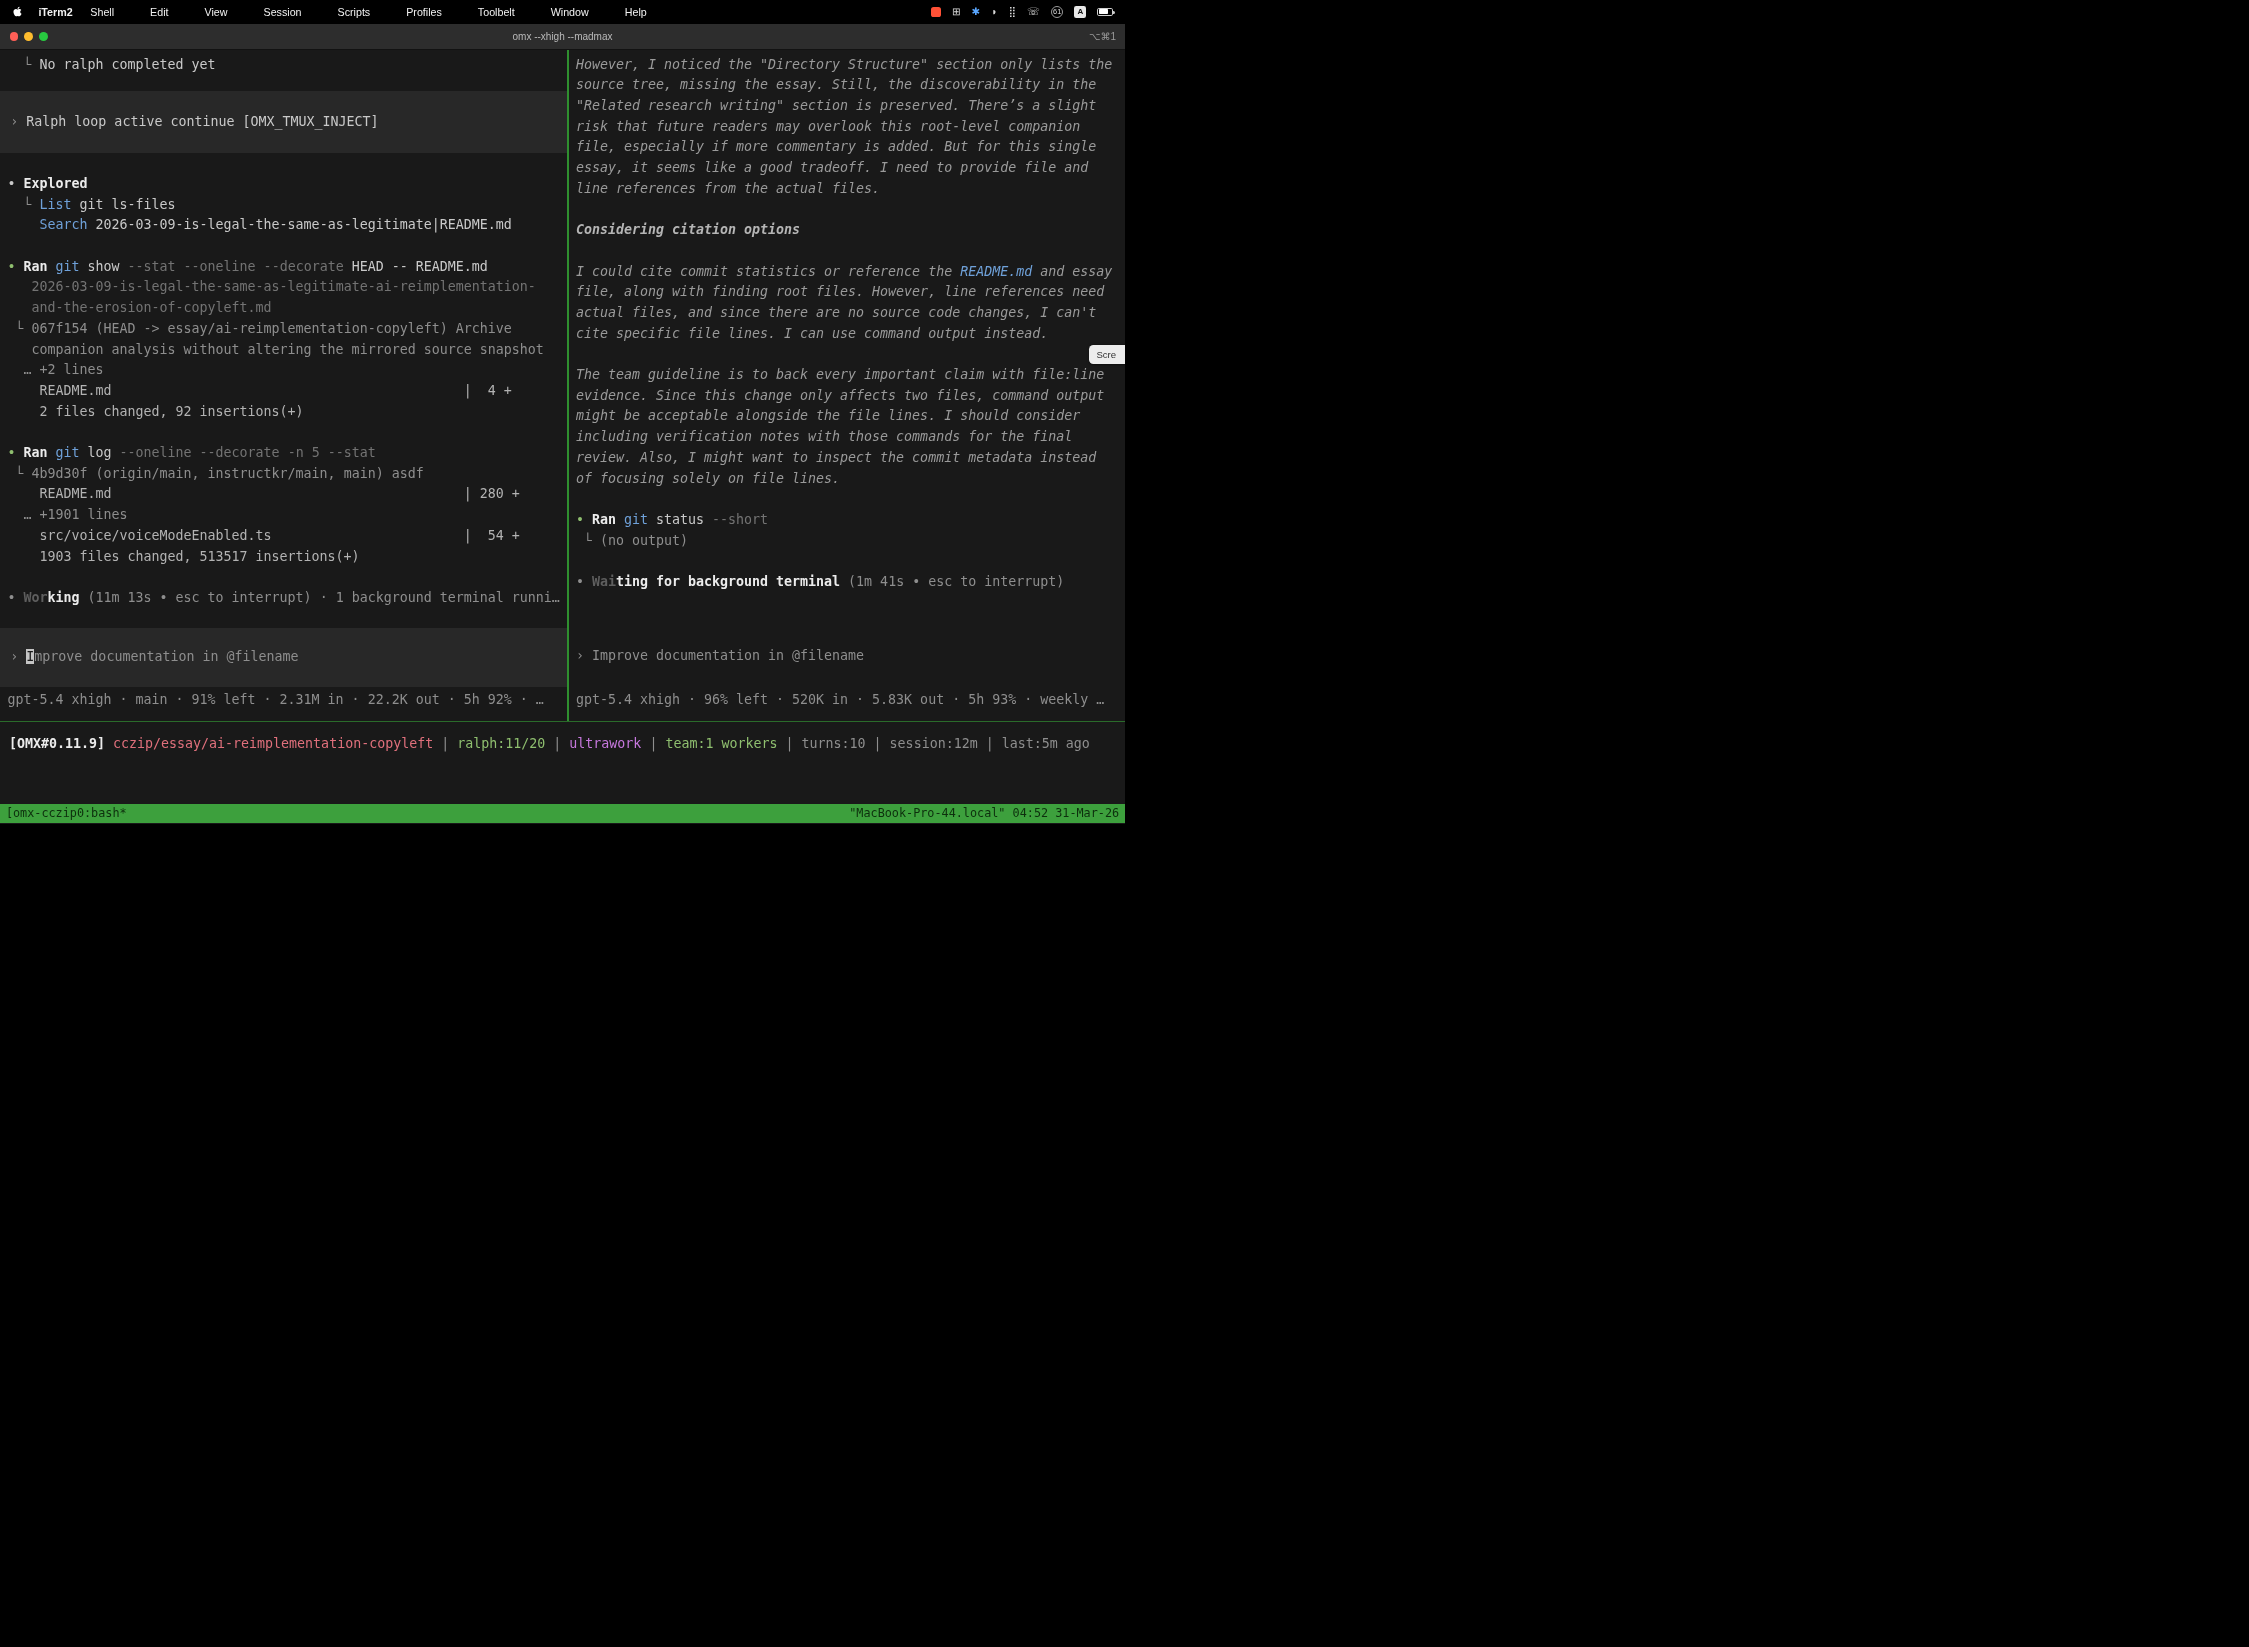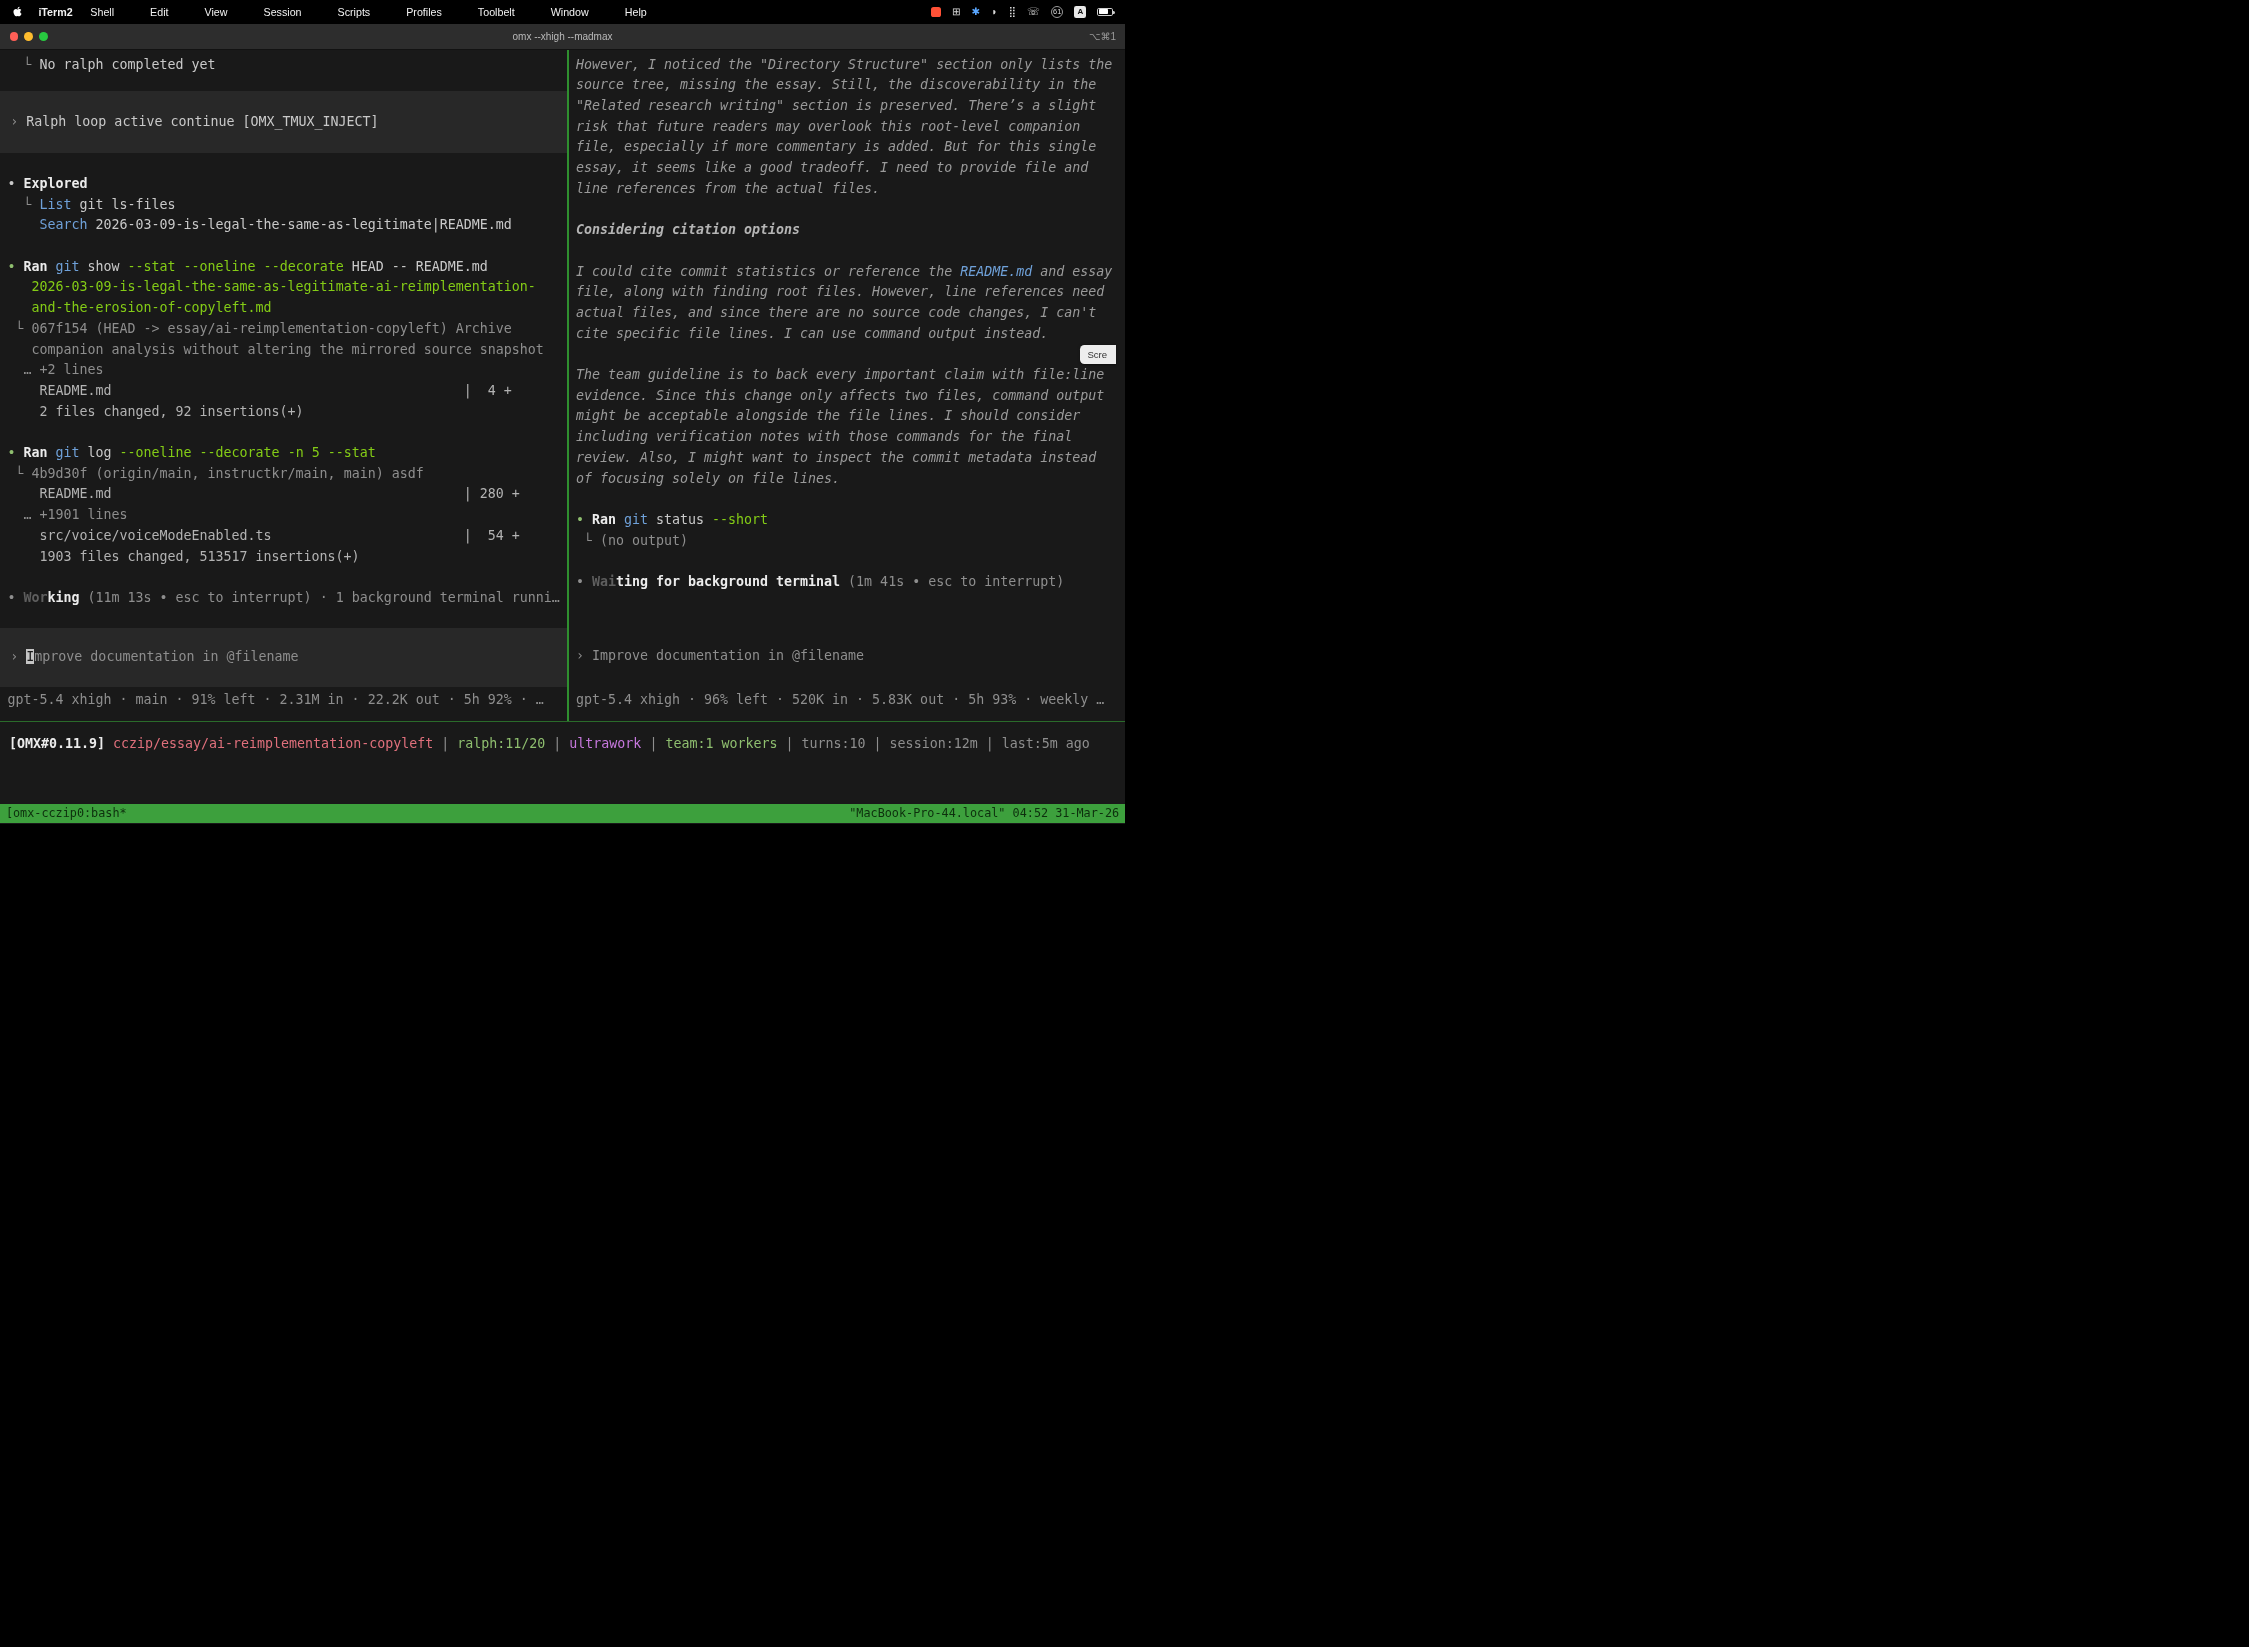--- a/index.html
+++ b/index.html
@@ -48,34 +48,34 @@
   .prompt-line { margin-top:auto; white-space:pre; margin-bottom:20.7px; min-height:20.7px; }
   .pane-status { color:#8e8e8e; white-space:pre; margin-top:3px; min-height:20.7px; }
 
   .seg { }
   .c-fg { color:#c9c9c9; }
   .c-fg2 { color:#b3b3b3; }
   .c-dim { color:#8e8e8e; }
   .c-bold { color:#ececec; font-weight:bold; }
   .c-blue { color:#6fa1d9; }
   .c-bluelink { color:#6fa1d9; }
-  .c-pink { color:#84cc16; }
+  .c-pink { color:#737373; }
   .c-green { color:#8fbf6f; }
   .c-magenta { color:#c678dd; }
   .c-salmon { color:#e0707c; }
   .c-shimdim { color:#5e5e5e; font-weight:bold; }
   .c-think { color:#9a9a9a; }
   .c-boldit { color:#b5b5b5; font-weight:bold; }
   .c-cursor { background:#c5c5c5; color:#1a1a1a; }
 
   
   .omx { height:82px; padding:11.8px 8.9px 0 8.9px; white-space:pre; overflow:hidden; }
   .tmux { height:19px; background:#3da03d; color:#0d2f0d; font-size:11.8px; line-height:19px; display:flex; justify-content:space-between; padding:0 5.9px; white-space:pre; }
 
-  .float-btn { position:absolute; right:9px; top:345px; background:#ededed; color:#333; font-size:9.6px; line-height:13.3px; padding:3px 8.9px 3px 7.4px; border-radius:4.4px 0 0 4.4px; box-shadow:0 0.7px 2.2px rgba(0,0,0,.5); }
+  .float-btn { position:absolute; right:0; top:345px; background:#ededed; color:#333; font-size:9.6px; line-height:13.3px; padding:3px 8.9px 3px 7.4px; border-radius:4.4px 0 0 4.4px; box-shadow:0 0.7px 2.2px rgba(0,0,0,.5); }
 </style>
 </head>
 <body>
 
 <div class="screen">
 
   <div class="menubar">
     <span class="apple">
       <svg width="11" height="11" viewBox="0 0 384 512" fill="#ffffff">
           <path d="M318.7 268c-.2-36.7 16.4-64.4 50-84.8-18.8-26.9-47.2-41.7-84.7-44.6-35.5-2.8-74.3 20.7-88.5 20.7-15 0-49.4-19.7-76.4-19.7C63.3 140.5 4 184.2 4 273.2c0 26.3 4.8 53.5 14.4 81.6 12.8 36.7 59 126.7 107.2 125.2 25.2-.6 43-17.9 75.8-17.9 31.8 0 48.3 17.9 76.4 17.9 48.6-.7 90.4-82.5 102.6-119.3-65.2-30.7-61.7-90-61.7-92.7zm-56.6-164.2c27.3-32.4 24.8-61.9 24-72.5-24.1 1.4-52 16.4-67.9 34.9-17.5 19.8-27.8 44.3-25.6 71.9 26.1 2 49.9-11.4 69.5-34.3z"></path>

